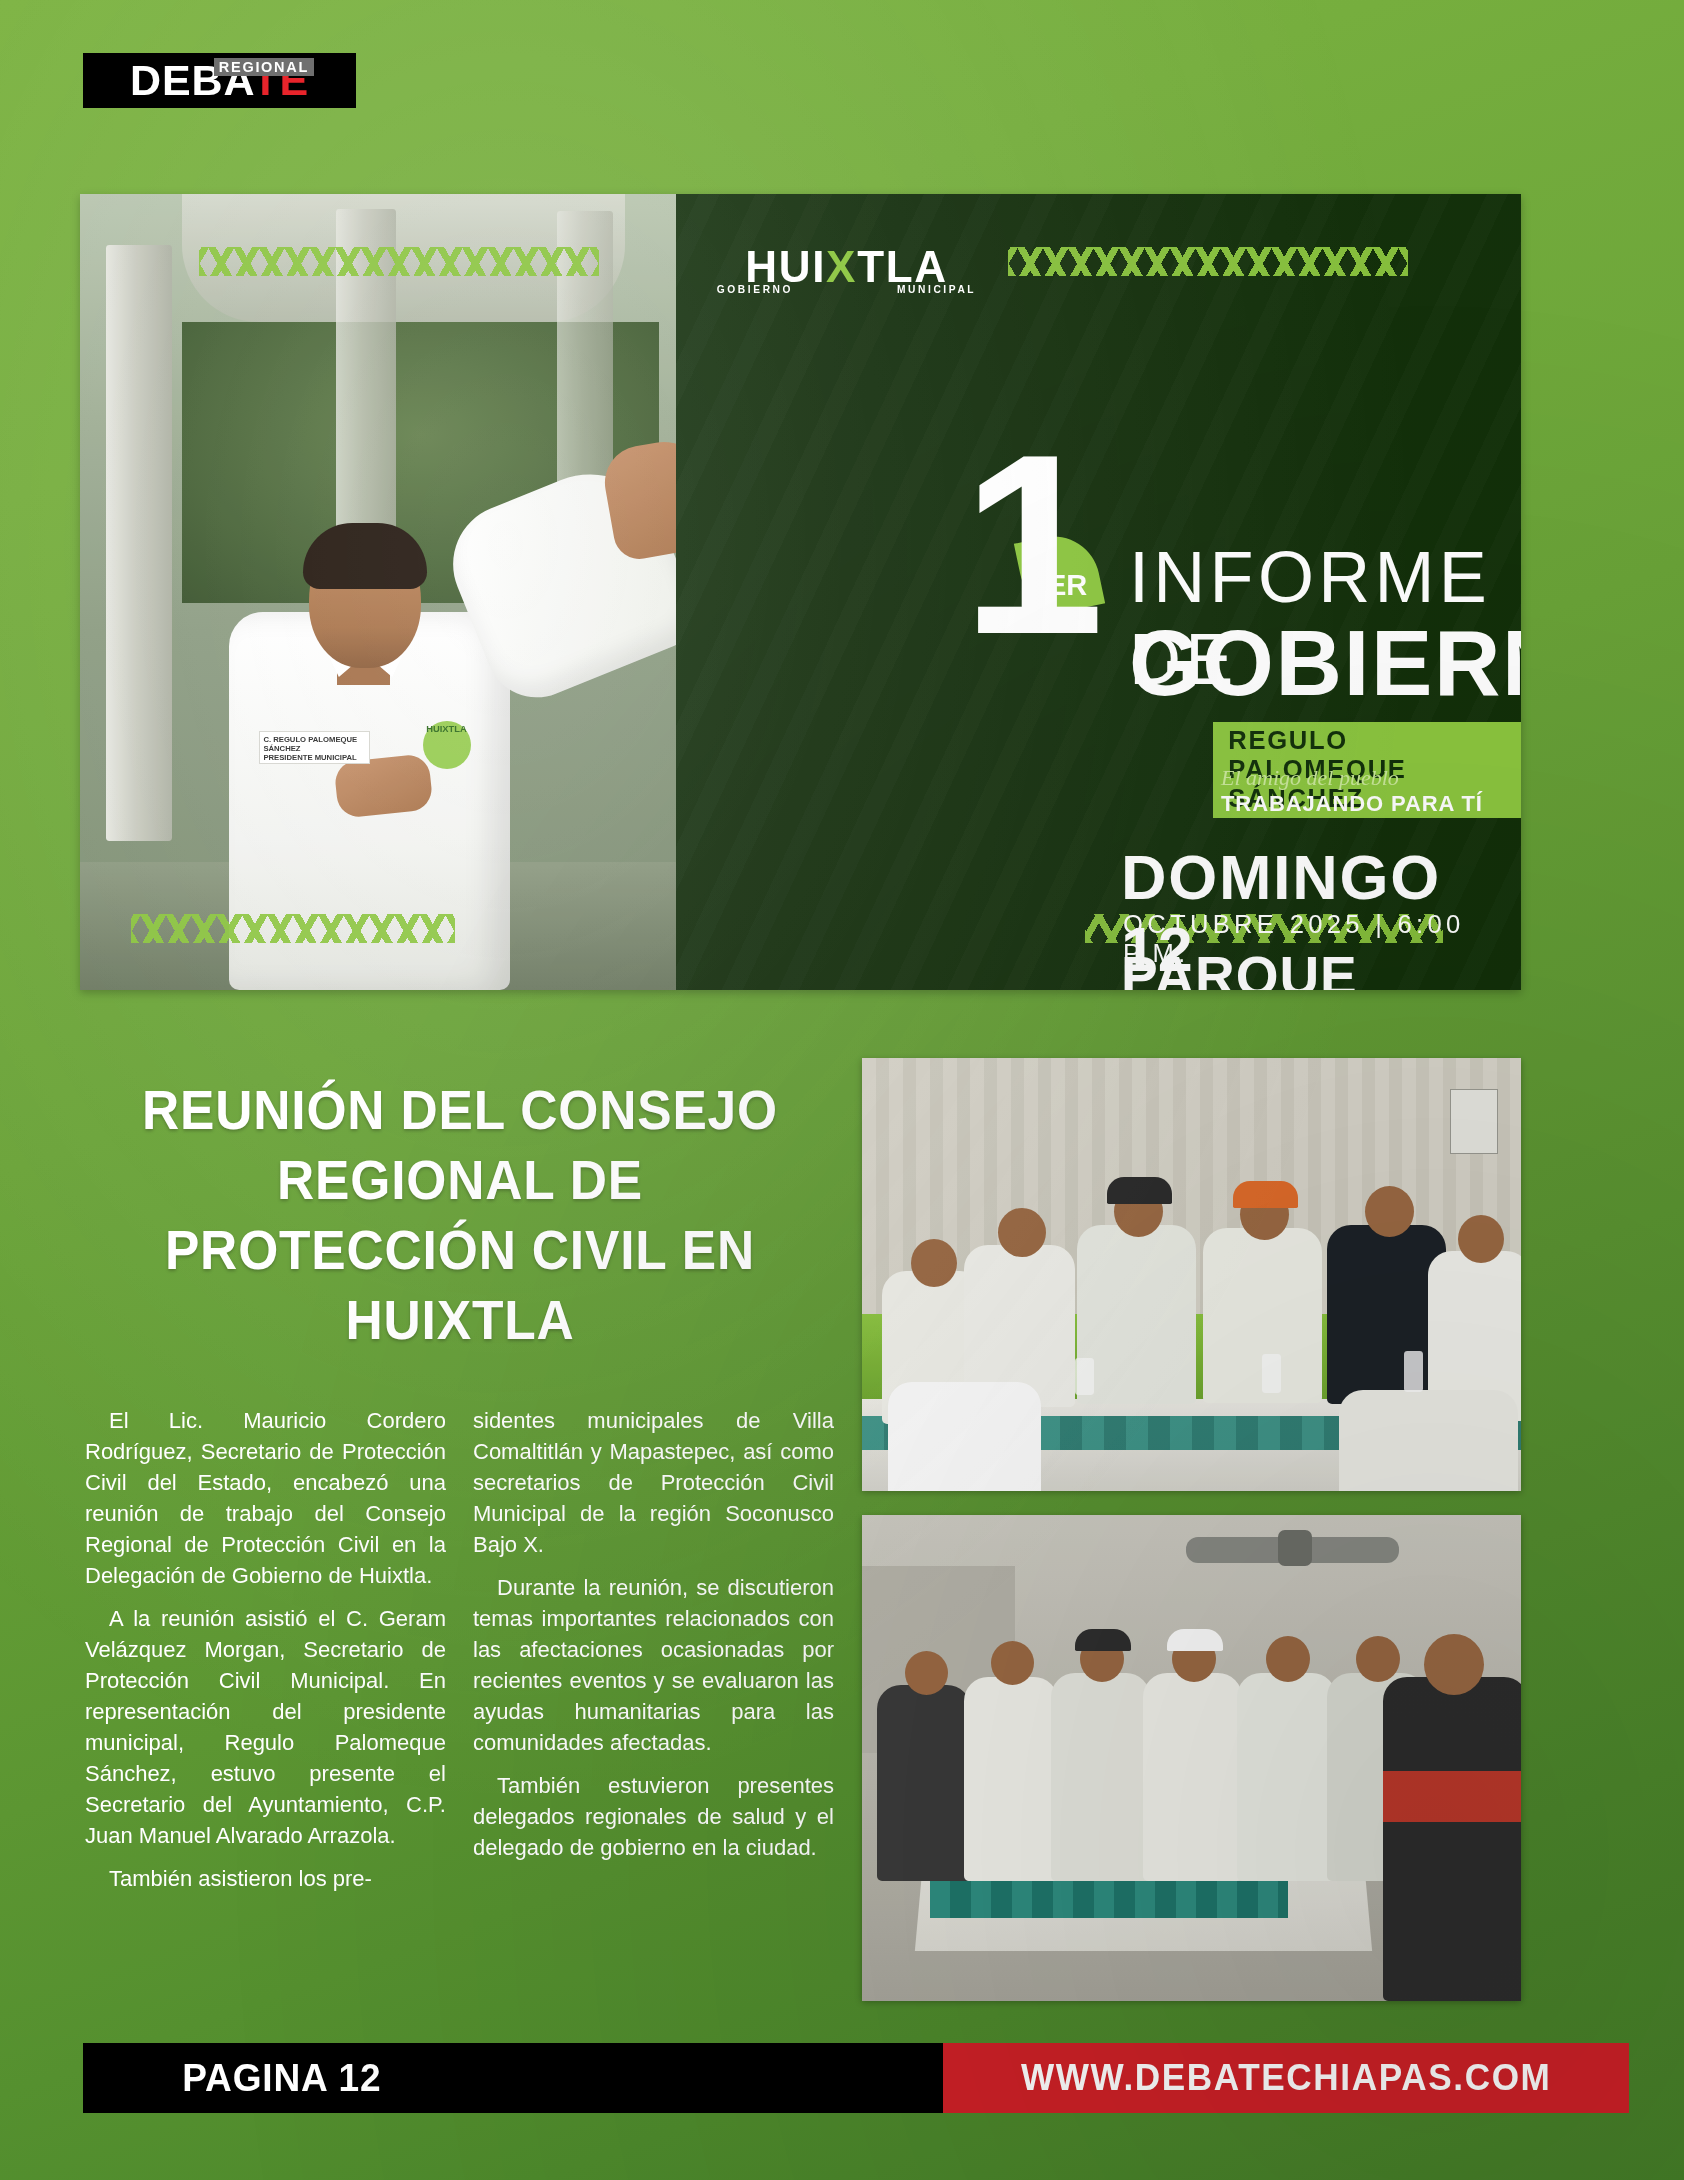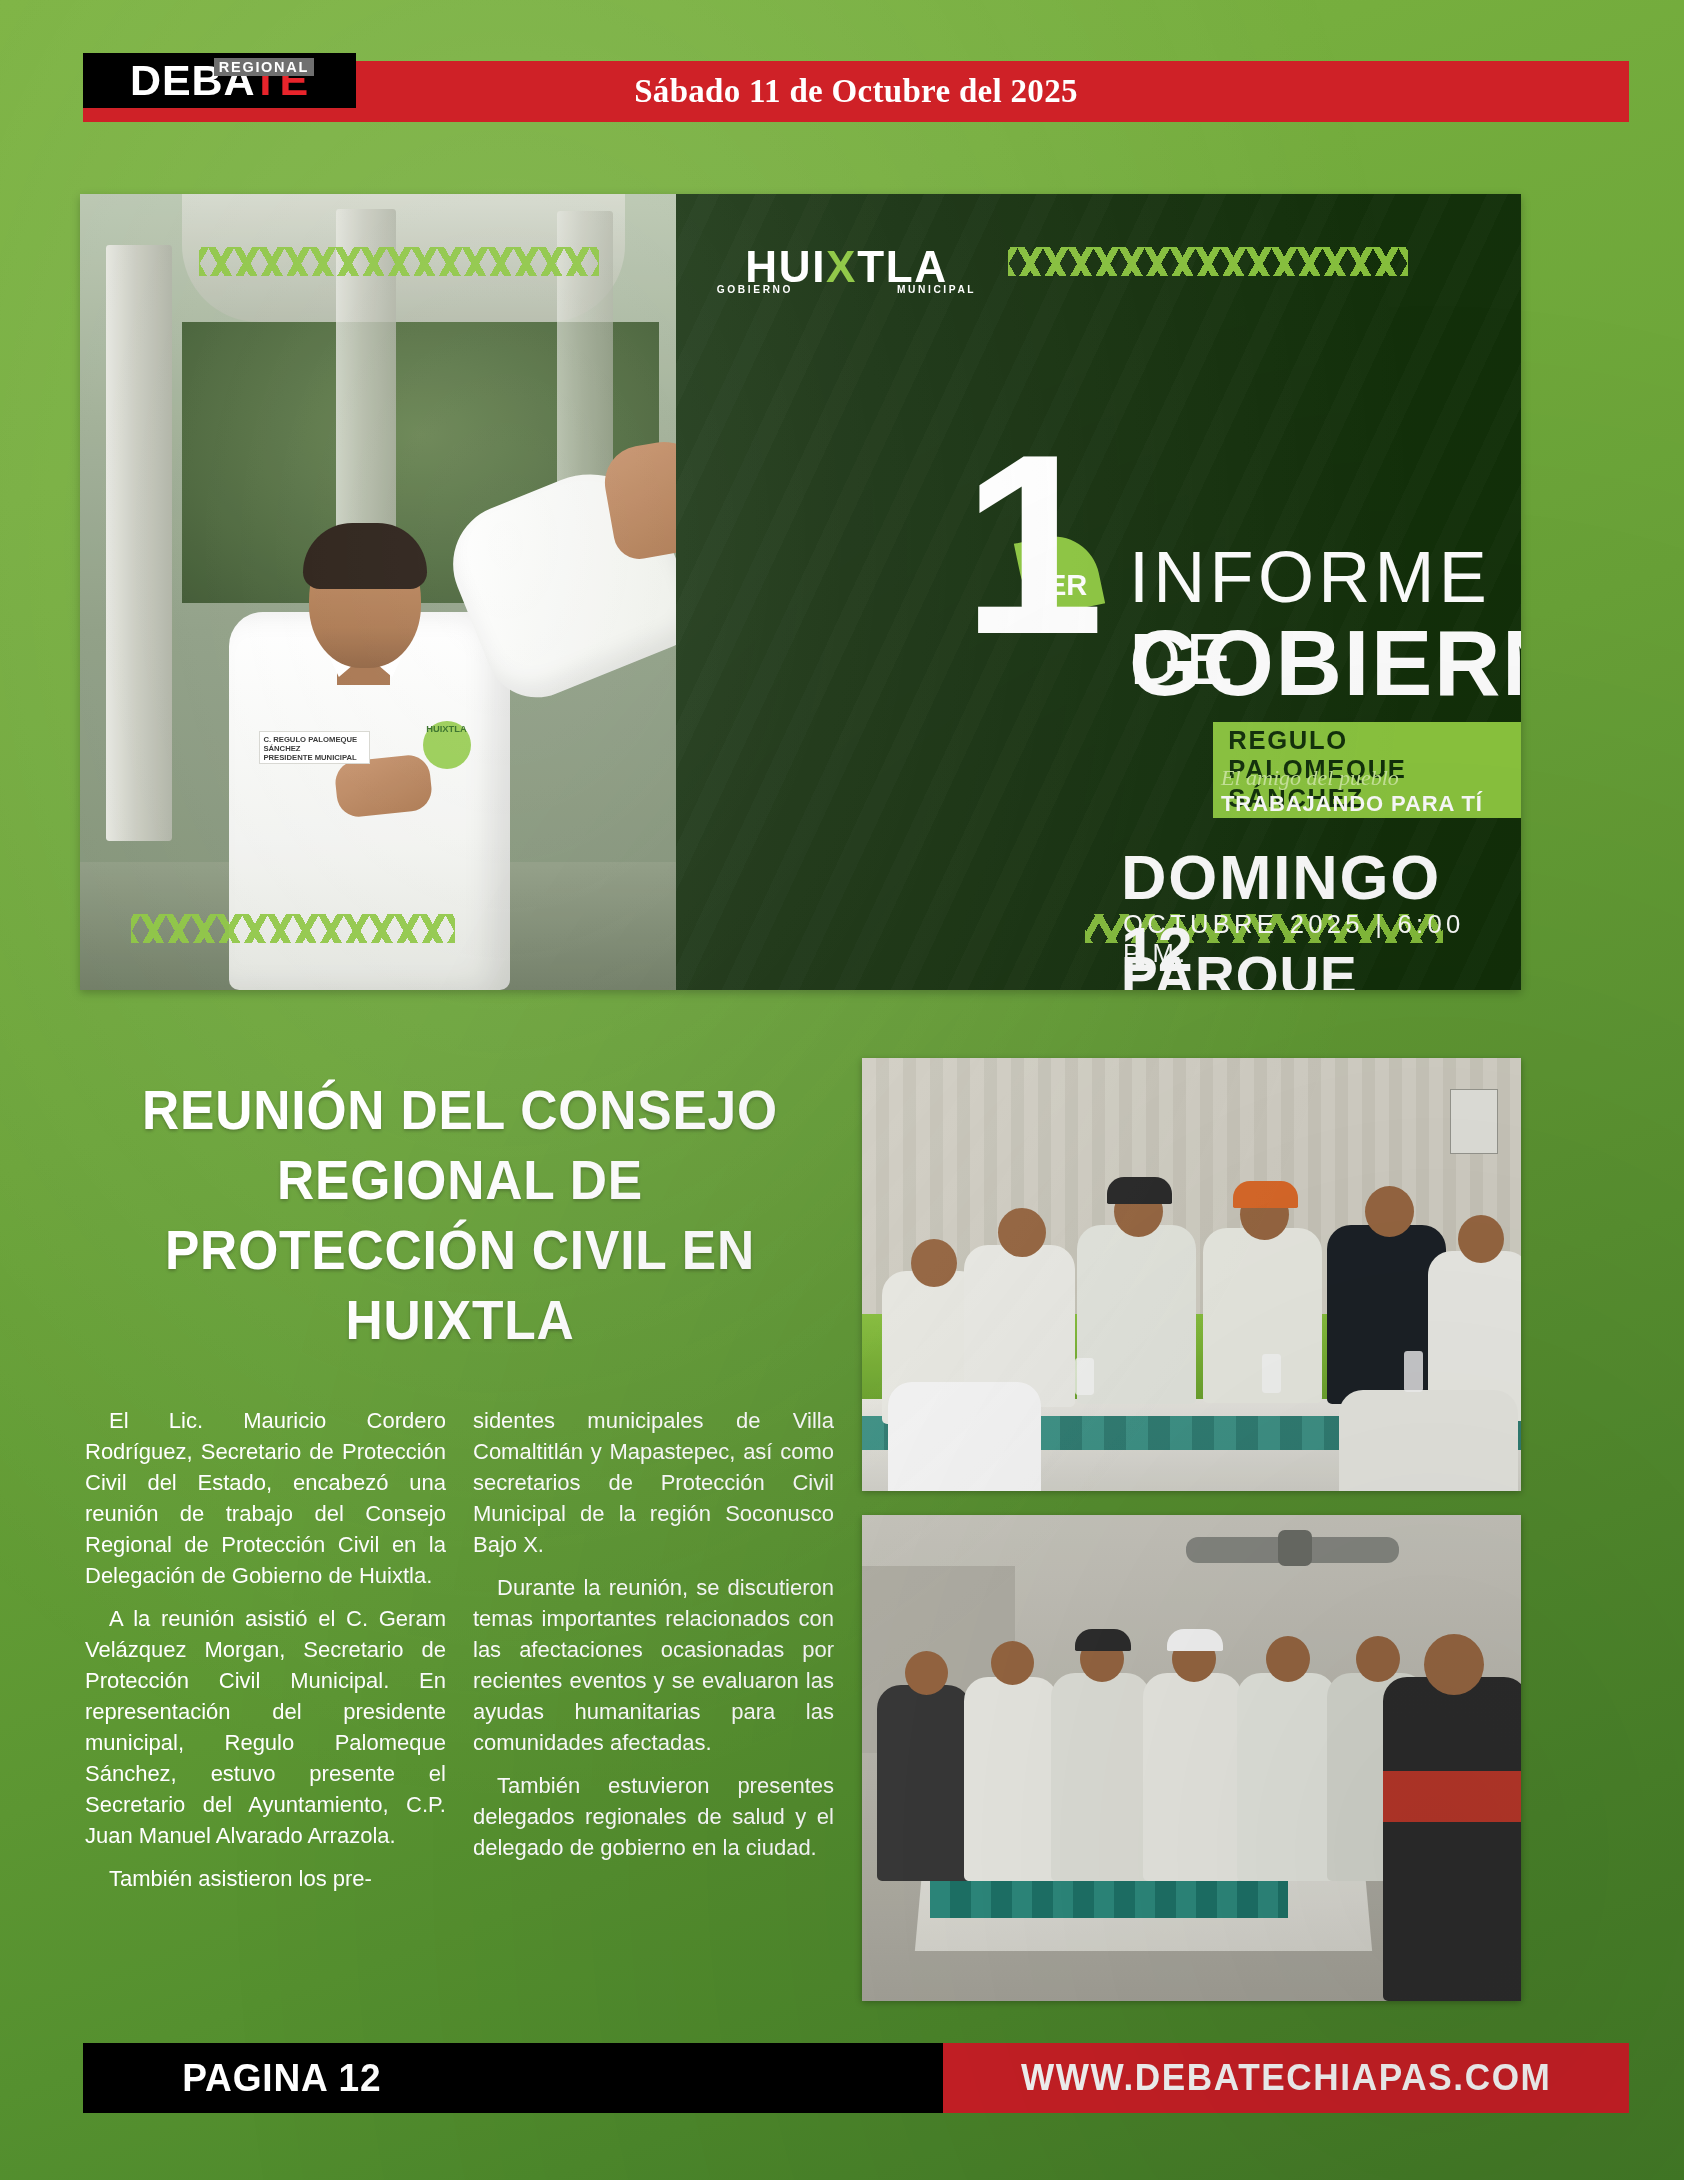--- a/index.html
+++ b/index.html
@@ -483,23 +483,20 @@
     font-weight:bold;
     letter-spacing:1.7px;
     transform:scaleX(.95);
   }
 </style>
 </head>
 <body>
 
 <div class="page">
 
-  <div class="topbar">
-    <div class="topdate">Sábado 11 de Octubre del 2025</div>
-  </div>
   <div class="masthead">
     <div class="masthead-inner">
       <div class="debate"><span>DEBA</span><span class="red-letter">TE</span></div>
       <div class="chiapas">REGIONAL</div>
     </div>
   </div>
 
   <div class="hero">
     <div class="hero-bg"></div>
     <div class="hero-chevrons"></div>

